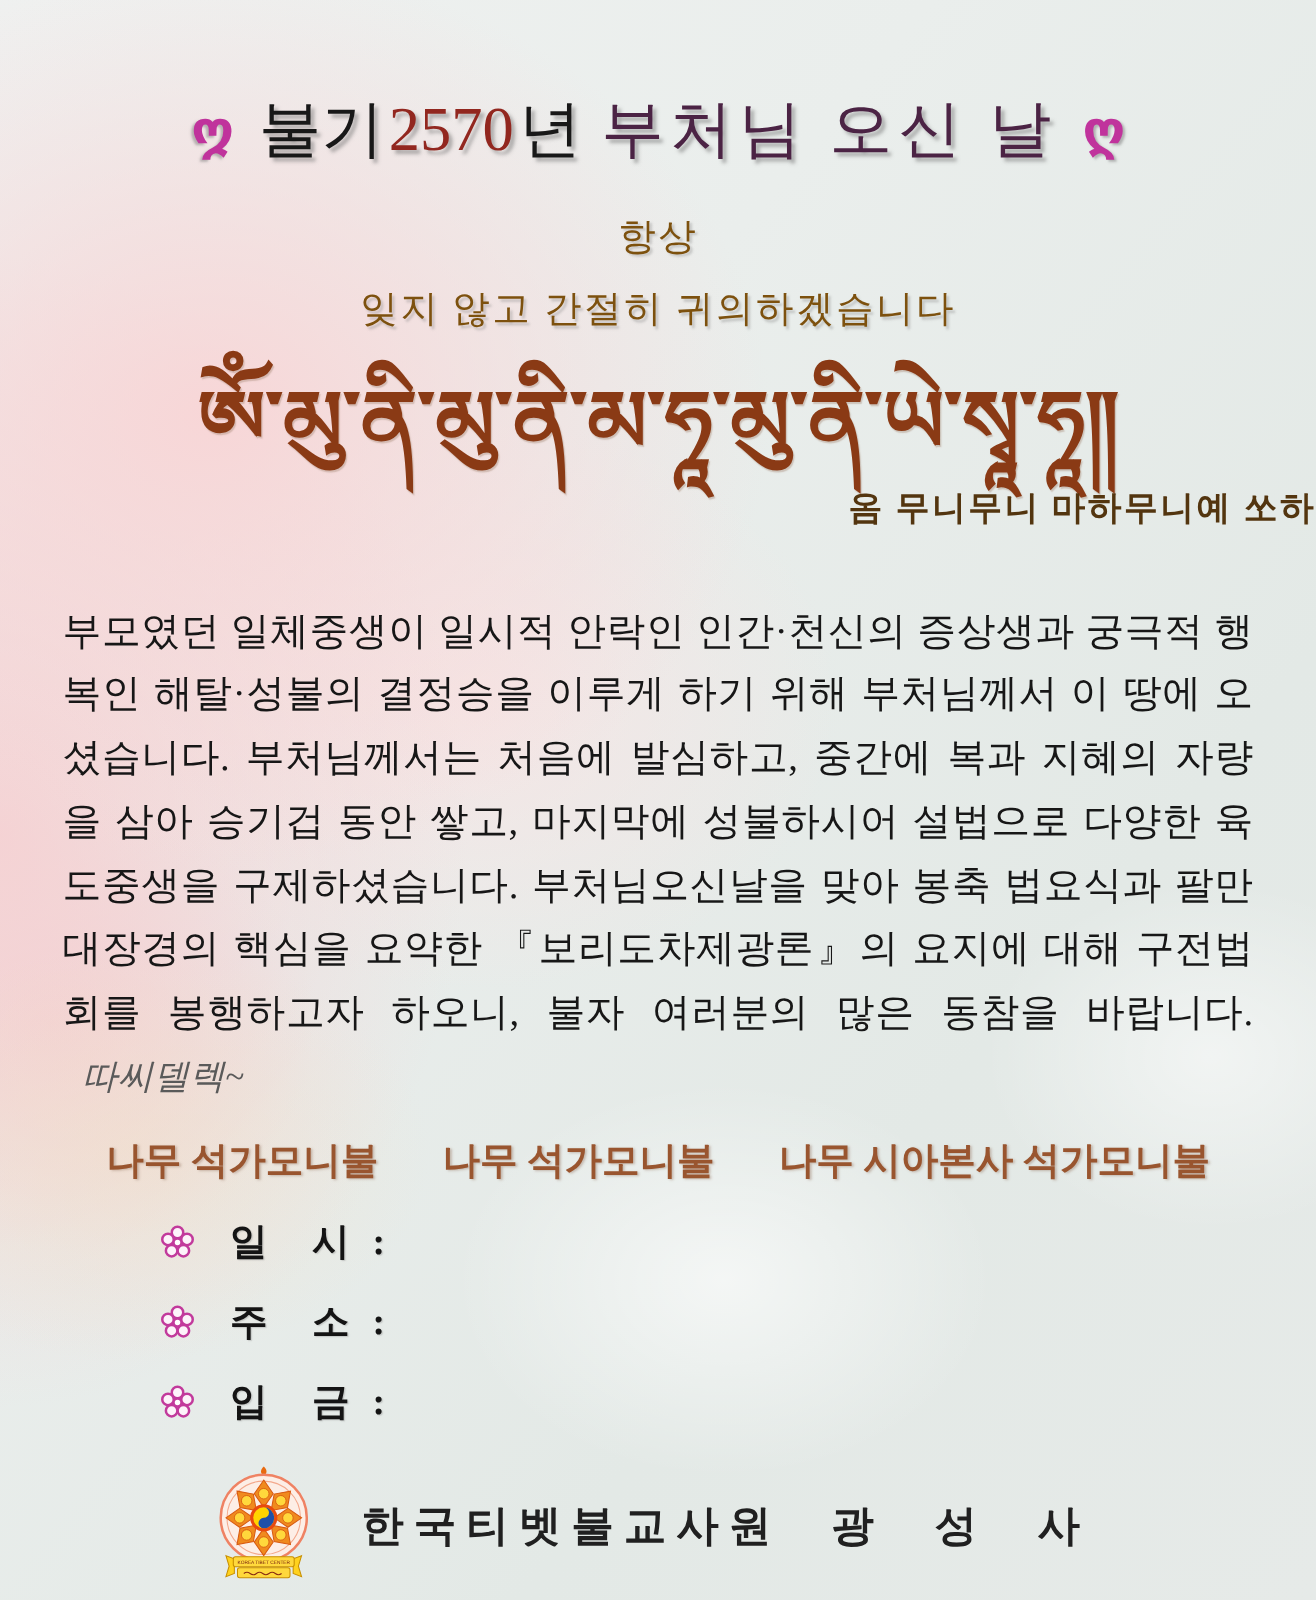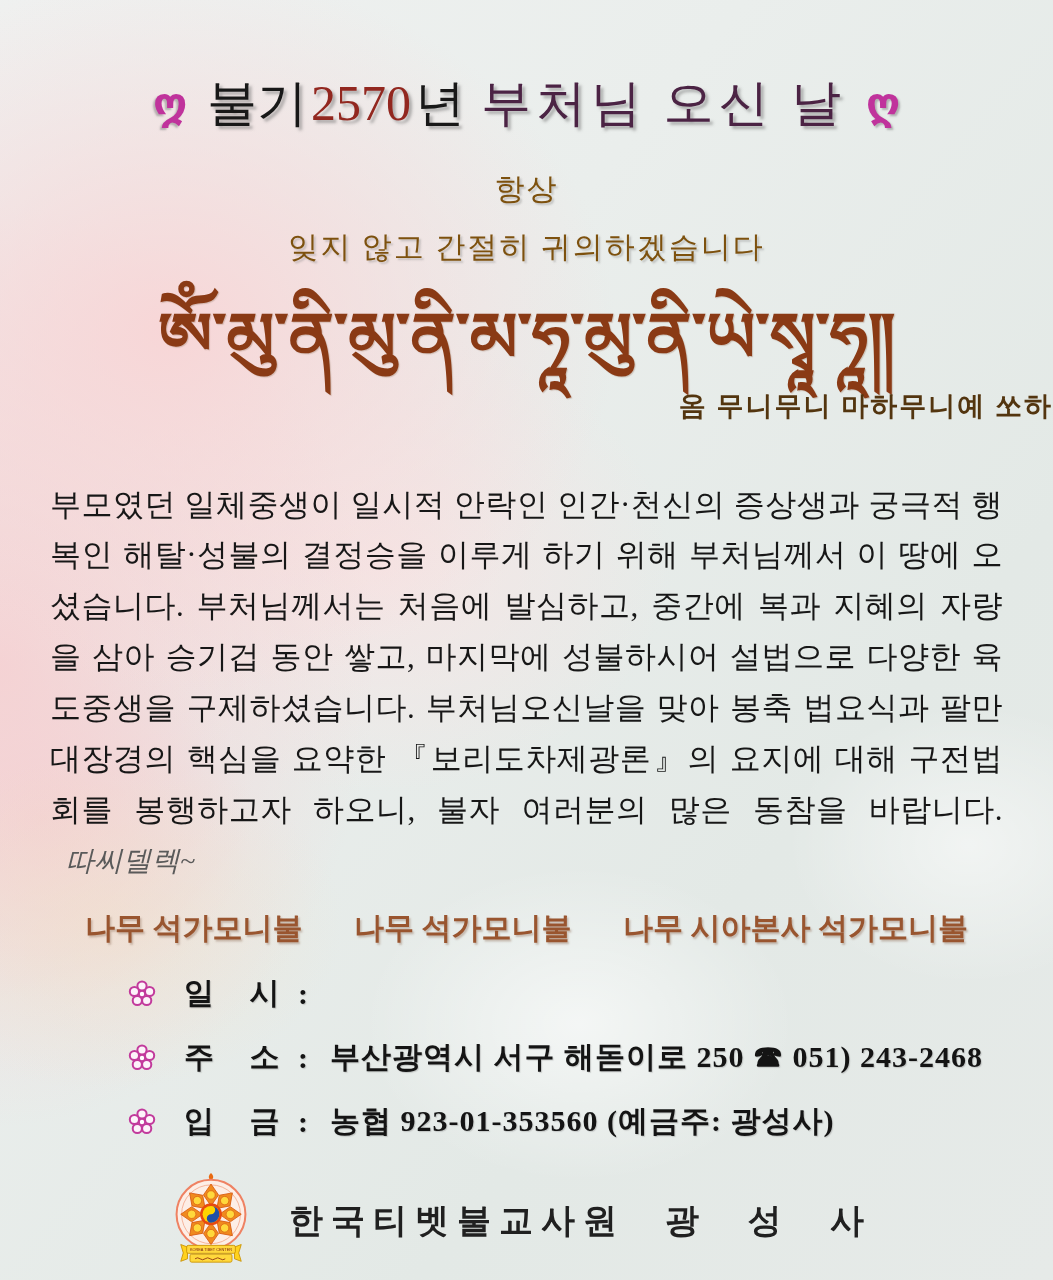--- a/index.html
+++ b/index.html
@@ -112,37 +112,35 @@
           <circle cx="14" cy="6" r="4.6"></circle>
             <circle cx="21.6" cy="11.5" r="4.6"></circle>
             <circle cx="18.7" cy="20.5" r="4.6"></circle>
           <circle cx="9.3" cy="20.5" r="4.6"></circle>
             <circle cx="6.4" cy="11.5" r="4.6"></circle>
         </g>
         <circle cx="14" cy="14" r="3" fill="#fff" stroke="#c23a9c" stroke-width="1.6"></circle>
       </svg>
       <span class="d-label">주 소</span>
       <span class="d-colon">:</span>
-      <span class="d-value">부산광역시 서구 해돋이로 250   ☎ 051) 243-2468</span>
     </div>
 
     <div class="detail-row">
       <svg class="flower-icon" viewBox="0 0 28 28">
         <g fill="#fdf3fa" stroke="#c23a9c" stroke-width="2">
           <circle cx="14" cy="6" r="4.6"></circle>
             <circle cx="21.6" cy="11.5" r="4.6"></circle>
             <circle cx="18.7" cy="20.5" r="4.6"></circle>
           <circle cx="9.3" cy="20.5" r="4.6"></circle>
             <circle cx="6.4" cy="11.5" r="4.6"></circle>
         </g>
         <circle cx="14" cy="14" r="3" fill="#fff" stroke="#c23a9c" stroke-width="1.6"></circle>
       </svg>
       <span class="d-label">입 금</span>
       <span class="d-colon">:</span>
-      <span class="d-value">농협 923-01-353560 (예금주: 광성사)</span>
     </div>
   </div>
 
   <div class="footer">
     <svg class="logo" viewBox="0 0 100 116">
 
       <path d="M50 1 c3.5 3 3.5 6.5 0 9 c-3.5 -2.5 -3.5 -6 0 -9" fill="#e86a10"></path>
 
       <circle cx="50" cy="50" r="41" fill="#fdeee6" stroke="#ef8263" stroke-width="2.4"></circle>
       <circle cx="50" cy="50" r="35" fill="none" stroke="#f3a98d" stroke-width="1"></circle>

